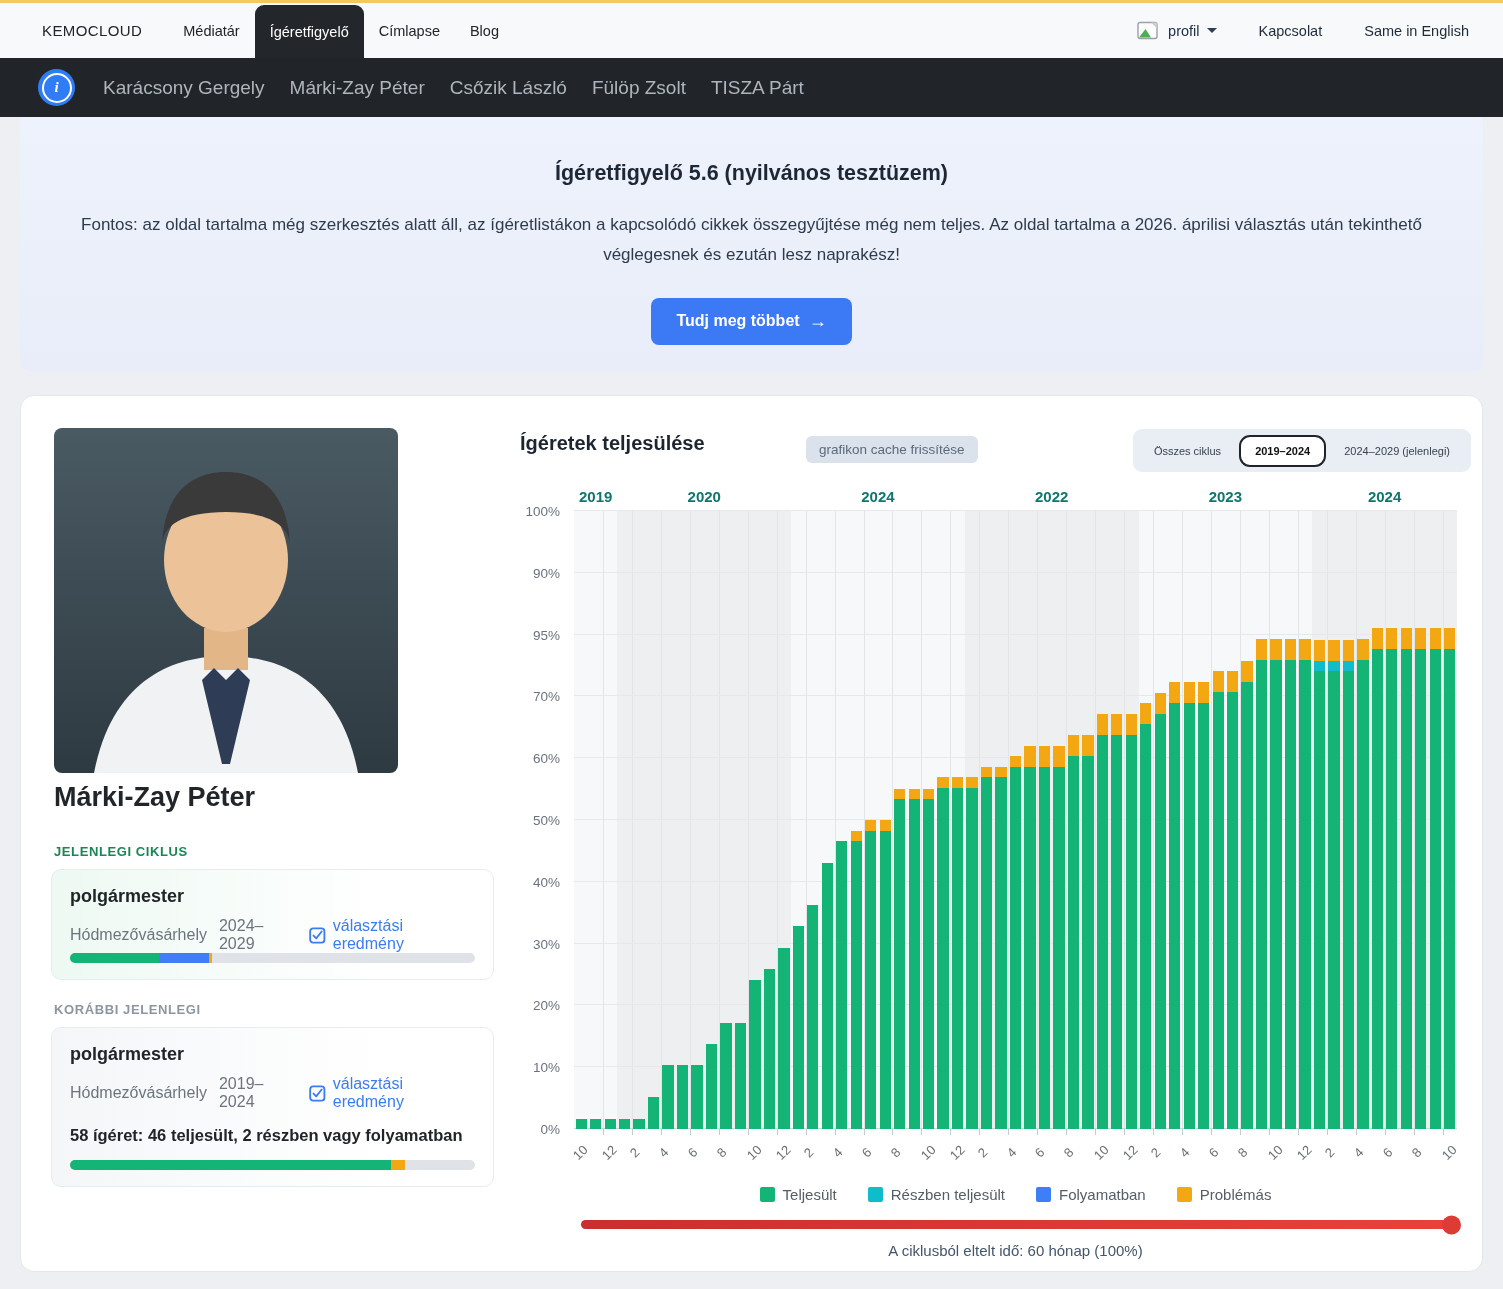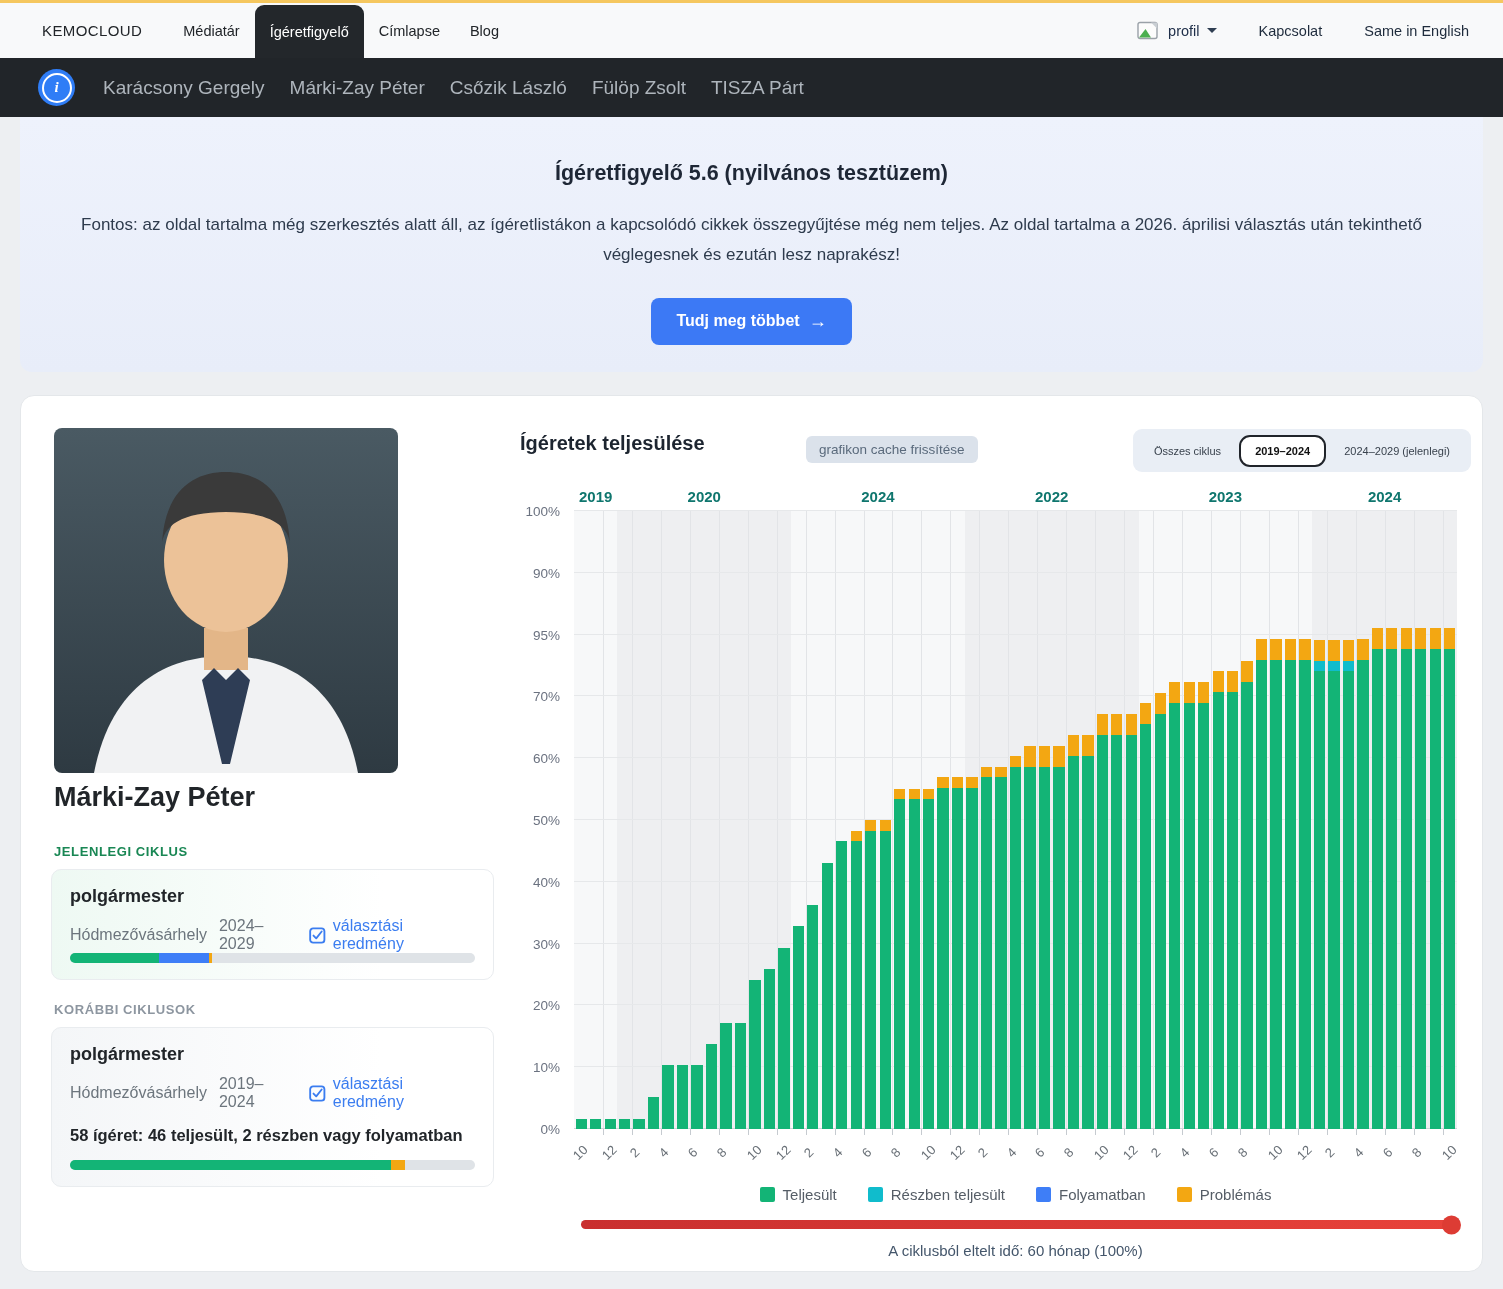--- a/index.html
+++ b/index.html
@@ -172,21 +172,21 @@
             </svg>
             <span>választási eredmény</span>
           </div>
         </div>
         <div class="pbar">
           <span style="width: 21.9%; background: rgb(19, 180, 118);"></span>
           <span style="width: 12.3%; background: rgb(62, 126, 247);"></span>
           <span style="width: 0.9%; background: rgb(243, 167, 18);"></span>
         </div>
       </div>
-      <div class="sec-label previous">KORÁBBI CIKLUSOK</div>
+      <div class="sec-label previous">KORÁBBI JELENLEGI</div>
       <div class="cycle-card previous">
         <div class="role">polgármester</div>
         <div class="meta">
           <div class="city">Hódmezővásárhely</div>
           <div class="years">2019–2024</div>
           <div class="vlink">
             <svg width="17" height="17" viewBox="0 0 17 17">
               <rect x="1.2" y="1.2" width="14.6" height="14.6" rx="3" fill="none" stroke="#3b7df0" stroke-width="1.9"></rect>
               <path d="M4.6 8.6 L7.4 11.4 L13 4.4" fill="none" stroke="#3b7df0" stroke-width="1.9" stroke-linecap="round" stroke-linejoin="round"></path>
             </svg>

